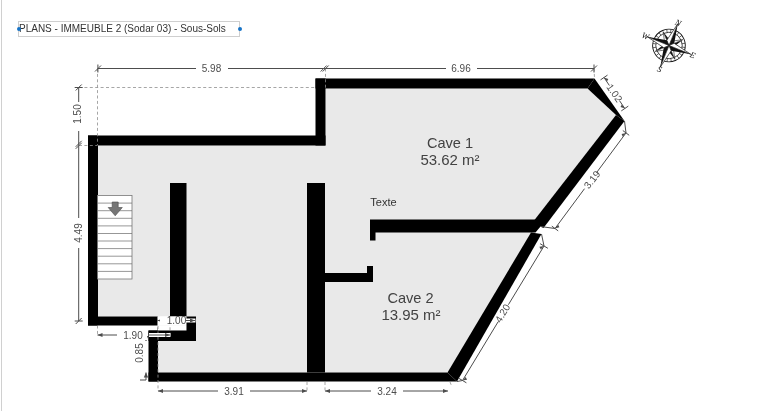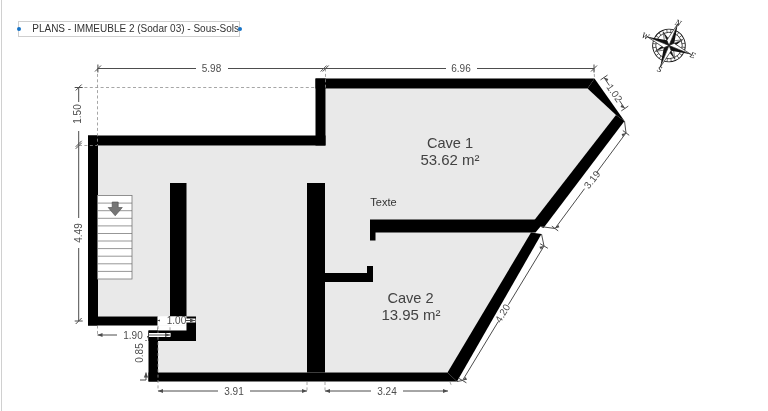--- a/index.html
+++ b/index.html
@@ -272,19 +272,19 @@
     </g>
     <g fill="#111" font-family="Liberation Serif, serif" font-style="italic" font-size="8.5" text-anchor="middle">
       <text x="0" y="-21.8">N</text>
       <text x="25.5" y="2.8">E</text>
       <text x="0" y="28.3">S</text>
       <text x="-25.5" y="2.8">W</text>
     </g>
   </g>
 </svg>
 
-<div style="position:absolute;left:18px;top:20.5px;width:220px;height:14px;border:1px solid #cfcfcf;background:#fff;white-space:nowrap;font-size:10px;color:#333;line-height:14.5px;text-align:right;">PLANS - IMMEUBLE 2 (Sodar 03) - Sous-Sols</div>
+<div style="position:absolute;left:18px;top:20.5px;width:220px;height:14px;border:1px solid #cfcfcf;background:#fff;white-space:nowrap;font-size:10px;color:#333;line-height:14.5px;text-align:left;">PLANS - IMMEUBLE 2 (Sodar 03) - Sous-Sols</div>
 
 <div style="position:absolute;left:17px;top:26.5px;width:4px;height:4px;border-radius:50%;background:#1673c7;"></div>
 
 <div style="position:absolute;left:238px;top:26.5px;width:4px;height:4px;border-radius:50%;background:#1673c7;"></div>
 
 </div>
 
 </body></html>

